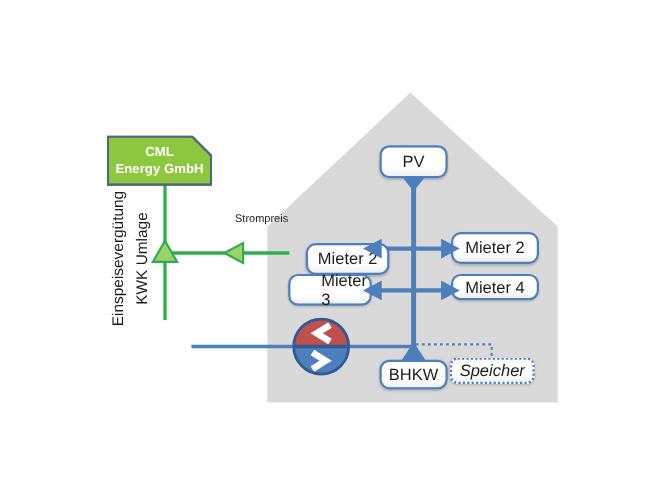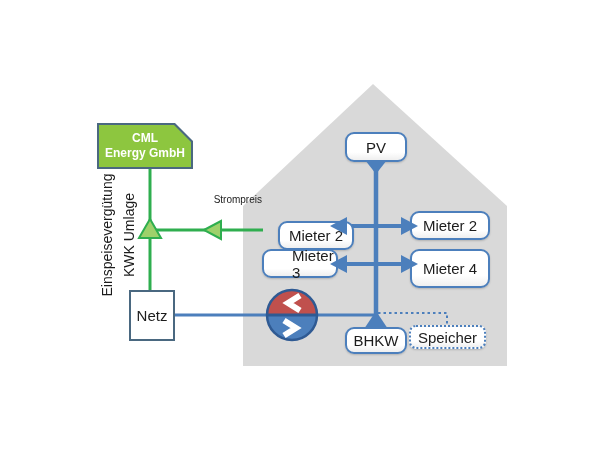--- a/index.html
+++ b/index.html
@@ -16,23 +16,23 @@
   #arrow-layer{z-index:3;}
   .box{position:absolute;box-sizing:border-box;background:linear-gradient(#ffffff 70%,#efefef);
        border:2px solid var(--blue,#4C7FBC);border-radius:9px;display:flex;align-items:center;
        justify-content:center;font-size:15px;color:var(--text,#1C1C1C);box-shadow:0 1px 2px rgba(0,0,0,0.18);}
   .box.dotted{border-style:dotted;border-radius:7px;}
   .box.square{border-color:var(--border-dark,#4A6880);border-radius:0;box-shadow:none;background:#fff;}
   #pv-box{left:345px;top:132px;width:62px;height:30px;align-items:center;}
   #mieter2-box{left:262px;top:221px;width:76px;height:29px;margin-left:16px;}
   #mieter3-box{left:262px;top:249px;width:76px;height:29px;padding-left:28px;}
   #mieter1-box{left:410px;top:211px;width:80px;height:29px;}
-  #mieter4-box{left:410px;top:249px;width:80px;height:39px;}
+  #mieter4-box{left:410px;top:249px;width:80px;height:24px;}
   #bhkw-box{left:345px;top:327px;width:62px;height:27px;}
-  #speicher-box{left:409px;top:325px;width:77px;height:24px;}
+  #speicher-box{left:409px;top:325px;width:77px;height:24px;font-style:italic;}
   #netz-box{left:129px;top:290px;width:46px;height:51px;}
   
   #cml-box{position:absolute;left:97px;top:123px;width:96px;height:46px;
            background:var(--border-dark,#4A6880);
            clip-path:polygon(0 0,calc(100% - 18px) 0,100% 18px,100% 100%,0 100%);}
   #cml-inner{position:absolute;left:2px;top:2px;right:2px;bottom:2px;
            background:var(--green-fill,#8DC63F);
            clip-path:polygon(0 0,calc(100% - 17px) 0,100% 17px,100% 100%,0 100%);
            display:flex;flex-direction:column;align-items:center;justify-content:center;
            color:#fff;font-weight:bold;font-size:12px;line-height:15px;text-align:center;}
@@ -91,23 +91,20 @@
     </div>
     <div class="box" id="mieter4-box">
       <span>Mieter 4</span>
     </div>
     <div class="box" id="bhkw-box">
       <span>BHKW</span>
     </div>
     <div class="box dotted" id="speicher-box">
       <span>Speicher</span>
     </div>
-    <div class="box square" id="netz-box">
-      <span>Netz</span>
-    </div>
   </div>
 
   <div class="flabel" id="strompreis-label">Strompreis</div>
   <div class="flabel" id="einspeise-label">
     <span>Einspeisevergütung</span>
     <span>KWK Umlage</span>
   </div>
 
   <svg id="arrow-layer" class="layer" width="600" height="450" viewBox="0 0 600 450">
     <polygon points="365,160 387,160 376,174" fill="var(--blue,#4C7FBC)"></polygon>

